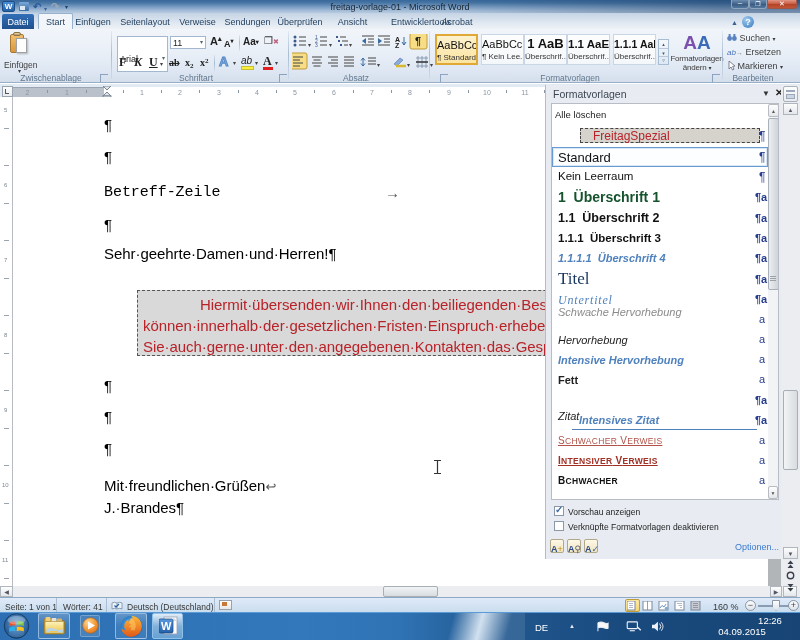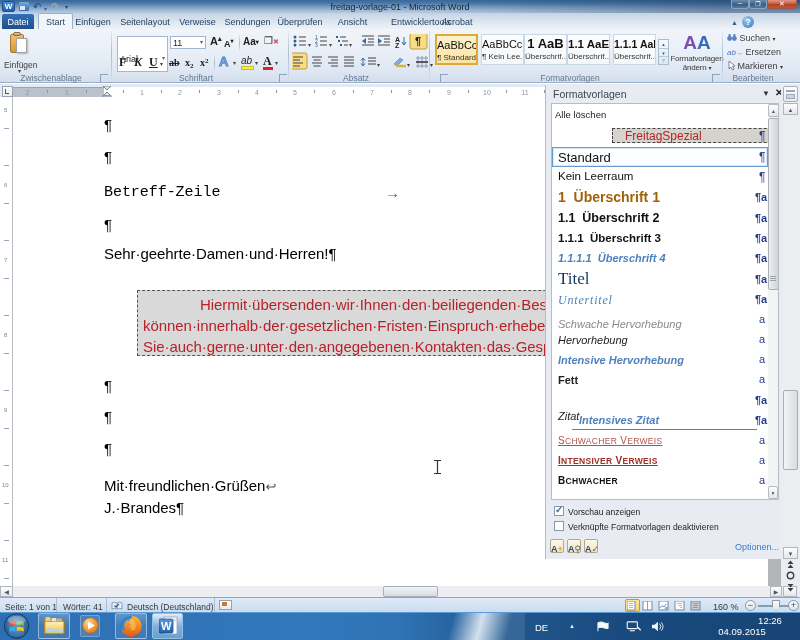--- a/index.html
+++ b/index.html
@@ -348,44 +348,44 @@
   </div>
   <div class="ab" id="panel">
 
     <div class="ab" style="left:7px;top:3px;font-size:10.5px;color:#3d4752;">Formatvorlagen</div>
     <div class="ab" style="left:216px;top:4px;font-size:8px;color:#333;">▼</div>
     <div class="ab" style="left:229px;top:2px;font-size:10px;color:#222;font-weight:bold;">✕</div>
 
     <div class="ab" style="left:5px;top:18px;width:228px;height:397px;background:#fff;border:1px solid #b8bcc4;overflow:hidden;">
       <div class="ab" style="left:3px;top:5px;font-size:9.5px;color:#222;">Alle löschen</div>
 
-      <div class="ab" style="left:28px;top:24px;width:180px;height:15px;background:#d6d3cd;border:1px dashed #444;margin-left:32px;">
+      <div class="ab" style="left:28px;top:24px;width:180px;height:15px;background:#d6d3cd;border:1px dashed #444;">
         <div class="ab" style="left:12px;top:0px;font-size:12px;color:#b82228;">FreitagSpezial</div>
       </div>
       <div class="ab si" style="left:207px;top:25px;">¶</div>
 
       <div class="ab" style="left:0px;top:43px;width:216px;height:20px;border:1px solid #6a9bd0;box-shadow:inset 0 0 0 1px #d8e8f8;background:#fdfeff;">
         <div class="ab" style="left:5px;top:2px;font-size:13px;color:#111;">Standard</div>
       </div>
       <div class="ab si" style="left:207px;top:46px;">¶</div>
       <div class="ab" style="left:6px;top:66px;font-size:11.5px;color:#111;">Kein Leerraum</div>
       <div class="ab si" style="left:207px;top:66px;">¶</div>
-      <div class="ab" style="left:6px;top:85px;font-size:14px;font-weight:bold;color:#a16207;">1&nbsp;&nbsp;Überschrift 1</div>
+      <div class="ab" style="left:6px;top:85px;font-size:14px;font-weight:bold;color:#14532d;">1&nbsp;&nbsp;Überschrift 1</div>
       <div class="ab si2" style="left:203px;top:87px;">¶a</div>
       <div class="ab" style="left:6px;top:107px;font-size:12.5px;font-weight:bold;color:#111;">1.1&nbsp;&nbsp;Überschrift 2</div>
       <div class="ab si2" style="left:203px;top:108px;">¶a</div>
       <div class="ab" style="left:6px;top:128px;font-size:11.5px;font-weight:bold;color:#111;">1.1.1&nbsp;&nbsp;Überschrift 3</div>
       <div class="ab si2" style="left:203px;top:128px;">¶a</div>
       <div class="ab" style="left:6px;top:148px;font-size:11px;font-weight:bold;font-style:italic;color:#4f81bd;">1.1.1.1&nbsp;&nbsp;Überschrift 4</div>
       <div class="ab si2" style="left:203px;top:148px;">¶a</div>
       <div class="ab" style="left:6px;top:165px;font-size:17px;color:#17365d;font-family:'Liberation Serif',serif;">Titel</div>
       <div class="ab si2" style="left:203px;top:169px;">¶a</div>
       <div class="ab" style="left:6px;top:189px;font-size:12px;font-style:italic;color:#4f81bd;font-family:'Liberation Serif',serif;letter-spacing:.8px;">Untertitel</div>
       <div class="ab si2" style="left:203px;top:189px;">¶a</div>
-      <div class="ab" style="left:6px;top:214px;font-size:11px;font-style:italic;color:#8a8a8a;">Schwache Hervorhebung</div>
+      <div class="ab" style="left:6px;top:202px;font-size:11px;font-style:italic;color:#8a8a8a;">Schwache Hervorhebung</div>
       <div class="ab si" style="left:207px;top:209px;font-size:11px;">a</div>
       <div class="ab" style="left:6px;top:230px;font-size:11px;font-style:italic;color:#222;">Hervorhebung</div>
       <div class="ab si" style="left:207px;top:229px;font-size:11px;">a</div>
       <div class="ab" style="left:6px;top:250px;font-size:11px;font-style:italic;font-weight:bold;color:#4f81bd;">Intensive Hervorhebung</div>
       <div class="ab si" style="left:207px;top:249px;font-size:11px;">a</div>
       <div class="ab" style="left:6px;top:270px;font-size:11px;font-weight:bold;color:#222;">Fett</div>
       <div class="ab si" style="left:207px;top:269px;font-size:11px;">a</div>
       <div class="ab" style="left:6px;top:290px;font-size:11px;font-style:italic;color:#222;margin-top:16px;">Zitat</div>
       <div class="ab si2" style="left:203px;top:290px;">¶a</div>
       <div class="ab" style="left:20px;top:310px;width:185px;font-size:11px;font-style:italic;font-weight:bold;color:#4f81bd;border-bottom:1px solid #4f81bd;padding-bottom:3px;padding-left:7px;">Intensives Zitat</div>

